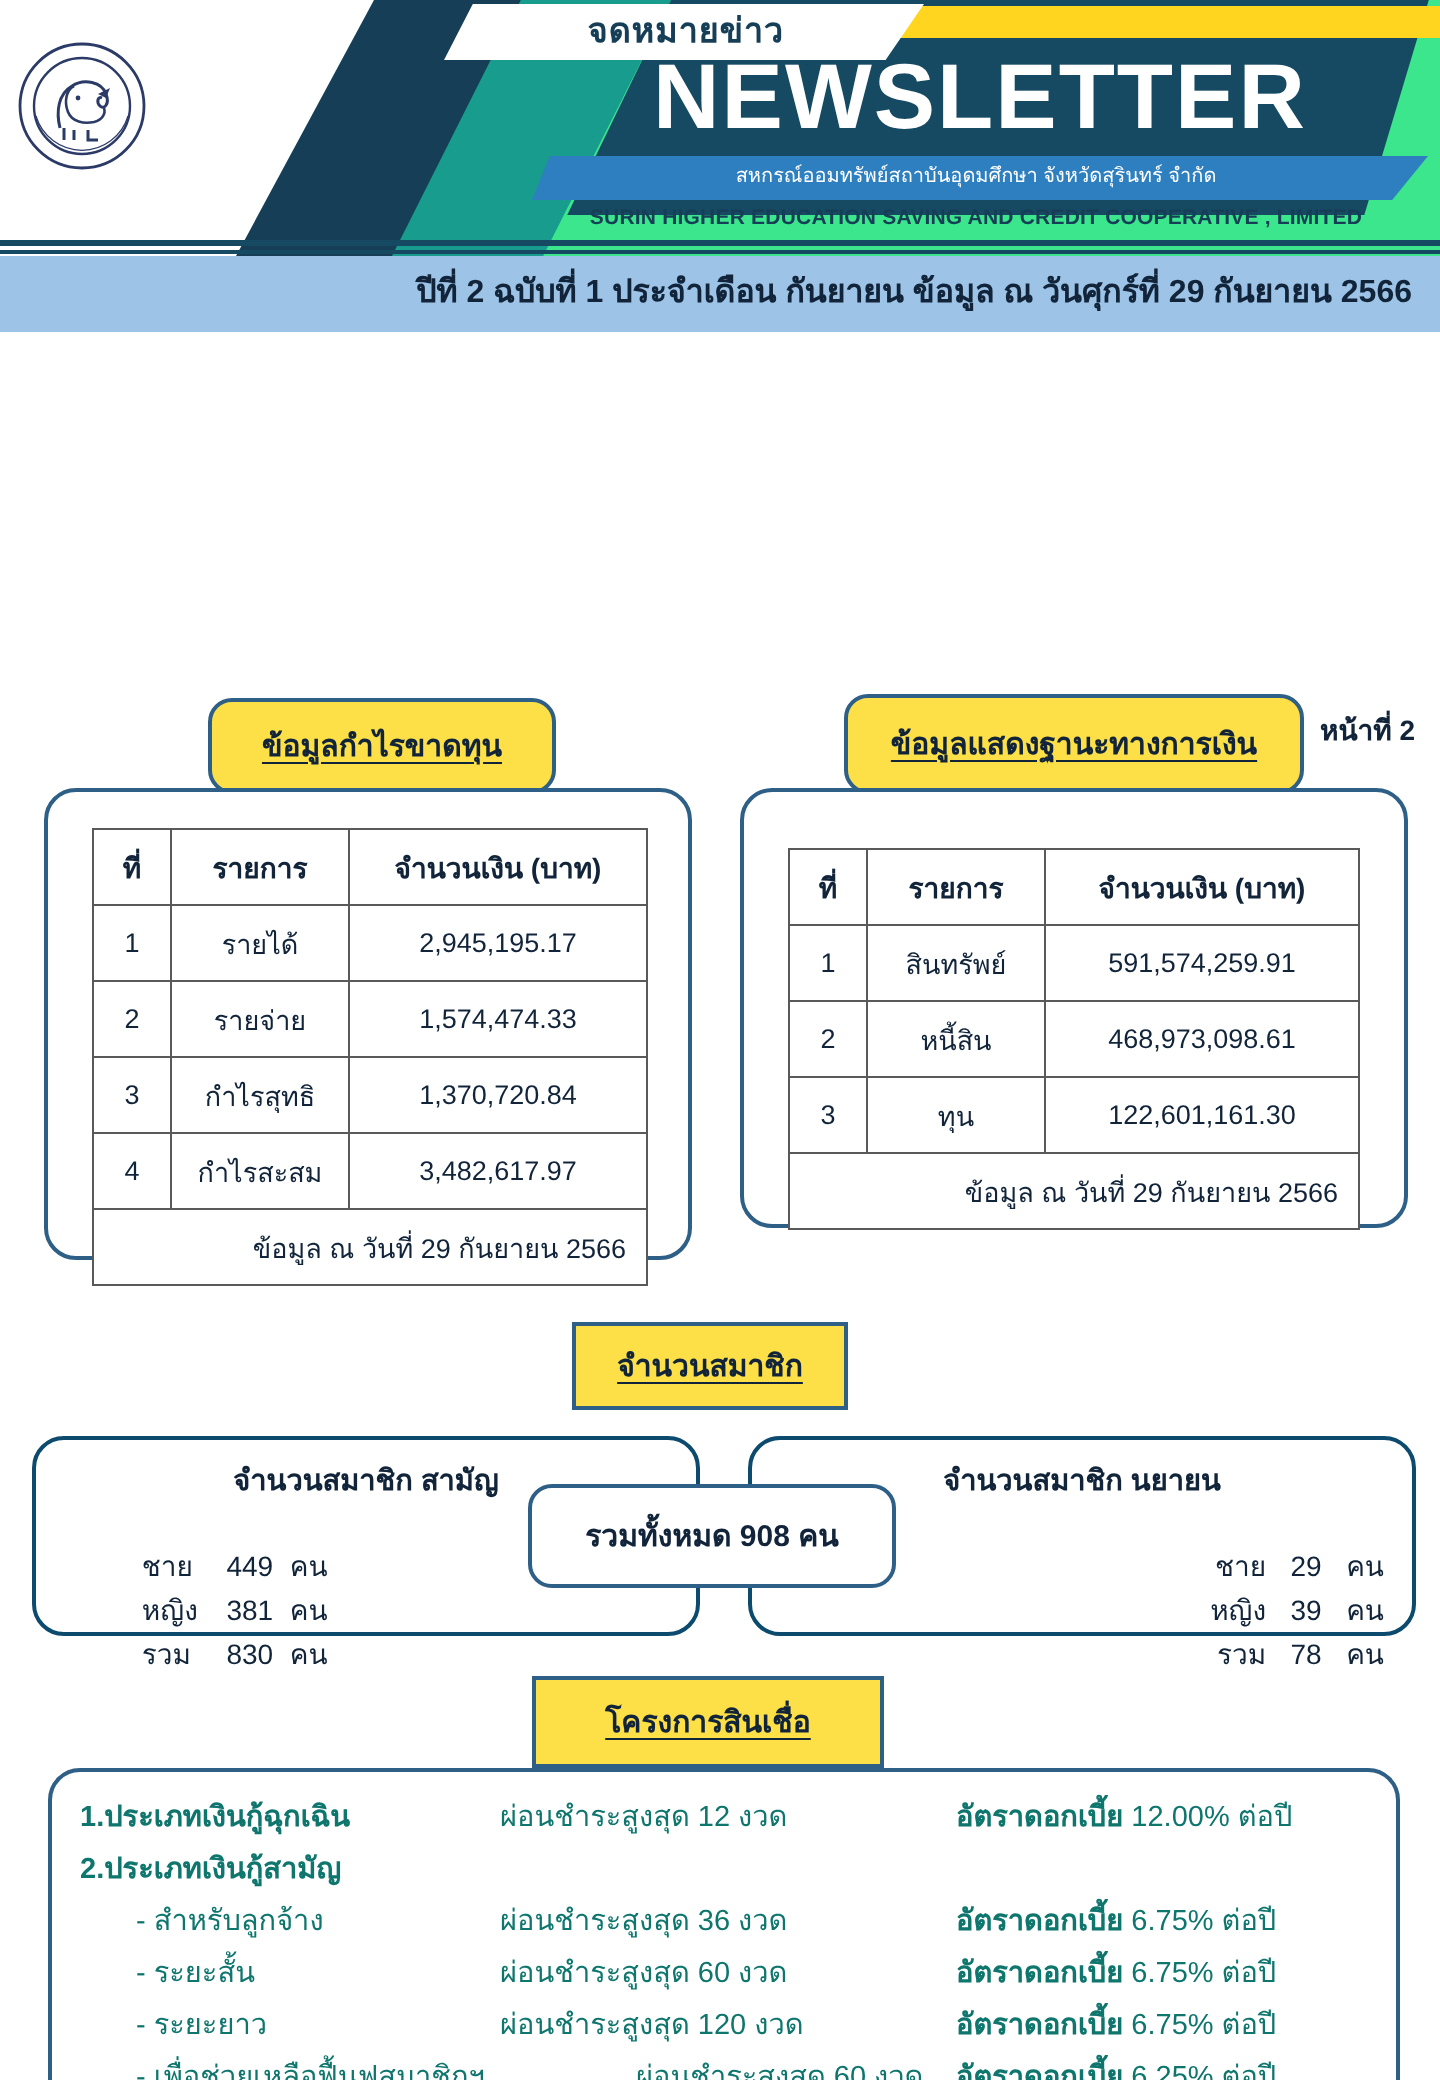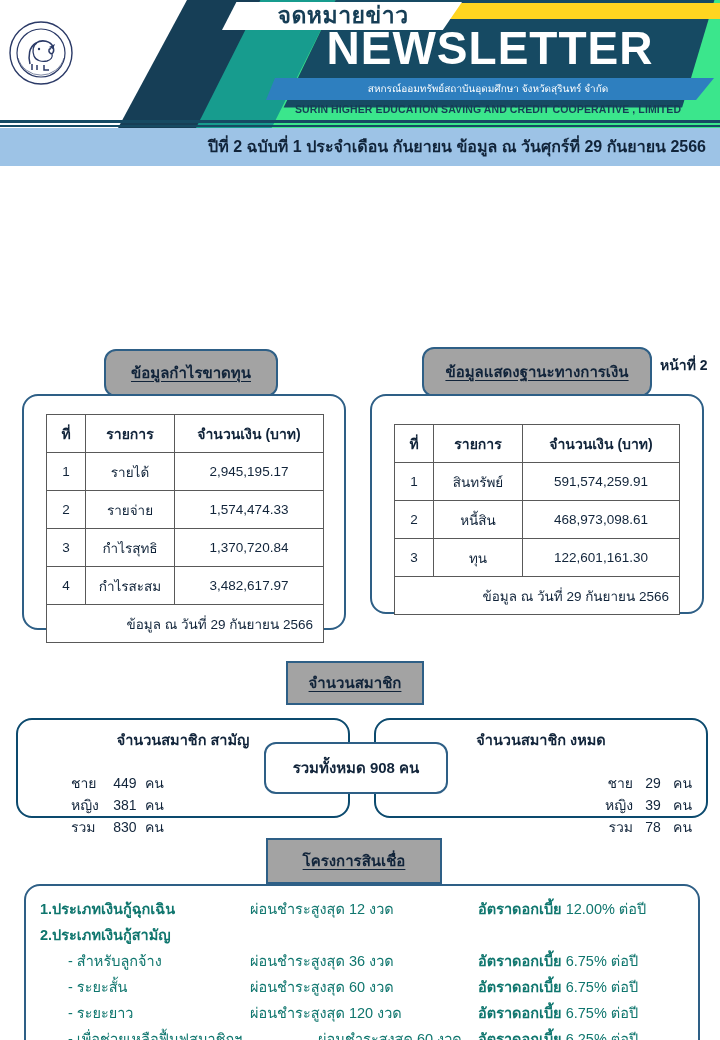--- a/index.html
+++ b/index.html
@@ -27,21 +27,21 @@
      -webkit-clip-path:polygon(46% 0,100% 0,54% 100%,0 100%);clip-path:polygon(46% 0,100% 0,54% 100%,0 100%);}
   .chev-navy2{position:absolute;left:268px;top:0;width:520px;height:128px;background:#164A63;
      -webkit-clip-path:polygon(13% 0,100% 0,100% 84%,3% 84%);clip-path:polygon(13% 0,100% 0,100% 84%,3% 84%);}
   .chev-green-cut{position:absolute;left:640px;top:0;width:120px;height:128px;background:#3BE68C;
      -webkit-clip-path:polygon(62% 0,100% 0,100% 100%,30% 100%);clip-path:polygon(62% 0,100% 0,100% 100%,30% 100%);}
 
   
   .tag-white{position:absolute;left:222px;top:2px;width:240px;height:28px;background:#ffffff;
      -webkit-clip-path:polygon(6% 0,100% 0,92% 100%,0 100%);clip-path:polygon(6% 0,100% 0,92% 100%,0 100%);}
   .tag-text{position:absolute;left:238px;top:3px;width:210px;height:25px;line-height:25px;
-     text-align:center;color:#163E56;font-weight:bold;font-size:23px;letter-spacing:.5px;}
+     text-align:center;color:#163E56;font-weight:bold;font-size:17px;letter-spacing:.5px;}
   .tag-yellow{position:absolute;left:404px;top:3px;width:316px;height:16px;background:#FFD520;
      -webkit-clip-path:polygon(5% 0,100% 0,100% 100%,0 100%);clip-path:polygon(5% 0,100% 0,100% 100%,0 100%);}
 
   .nl-title{position:absolute;left:270px;top:22px;width:440px;height:52px;line-height:52px;
      text-align:center;color:#ffffff;font-weight:bold;font-size:46px;letter-spacing:1px;
      font-family:"Liberation Sans",sans-serif;}
 
   .thai-ribbon{position:absolute;left:266px;top:78px;width:448px;height:22px;background:#2E7FBF;
      -webkit-clip-path:polygon(2% 0,100% 0,96% 100%,0 100%);clip-path:polygon(2% 0,100% 0,96% 100%,0 100%);}
   .thai-sub{position:absolute;left:266px;top:78px;width:444px;height:22px;line-height:22px;
@@ -56,21 +56,21 @@
   .hdr-rule2{position:absolute;left:0;top:125px;width:720px;height:2px;background:#164A63;}
 
   
   .datebar{position:relative;width:720px;height:38px;background:#9DC3E6;}
   .datebar span{position:absolute;right:14px;top:0;height:38px;line-height:38px;
      color:#11243A;font-size:16px;font-weight:bold;}
 
   
   .body-area{position:relative;width:720px;height:874px;background:#ffffff;}
 
-  .hd-box{position:absolute;border:2px solid #2E5F86;border-radius:12px;background:#a3a3a3;
+  .hd-box{position:absolute;border:2px solid #2E5F86;border-radius:12px;background:#fde047;
      display:flex;align-items:center;justify-content:center;}
   .hd-box span{color:#11243A;font-size:15px;font-weight:bold;text-decoration:underline;
      text-underline-offset:3px;}
   .hd-box.sq{border-radius:0;}
 
   #hd-profit{left:104px;top:183px;width:170px;height:44px;}
   #hd-finance{left:422px;top:181px;width:226px;height:46px;}
   .page-no{position:absolute;left:660px;top:188px;font-size:14px;color:#11243A;font-weight:bold;}
   #hd-members{left:286px;top:495px;width:134px;height:40px;}
   #hd-credit{left:266px;top:672px;width:172px;height:42px;}
@@ -259,21 +259,21 @@
         <div>
           <span class="mlbl">หญิง</span><span class="mnum">381</span><span>คน</span>
         </div>
         <div>
           <span class="mlbl">รวม</span><span class="mnum">830</span><span>คน</span>
         </div>
       </div>
     </div>
 
     <div class="mem-card" id="mem-right">
-      <div class="mem-title">จำนวนสมาชิก งหมด</div>
+      <div class="mem-title">จำนวนสมาชิก นยายน</div>
       <div class="mem-rows">
         <div>
           <span class="mlbl">ชาย</span><span class="mnum">29</span><span>คน</span>
         </div>
         <div>
           <span class="mlbl">หญิง</span><span class="mnum">39</span><span>คน</span>
         </div>
         <div>
           <span class="mlbl">รวม</span><span class="mnum">78</span><span>คน</span>
         </div>

